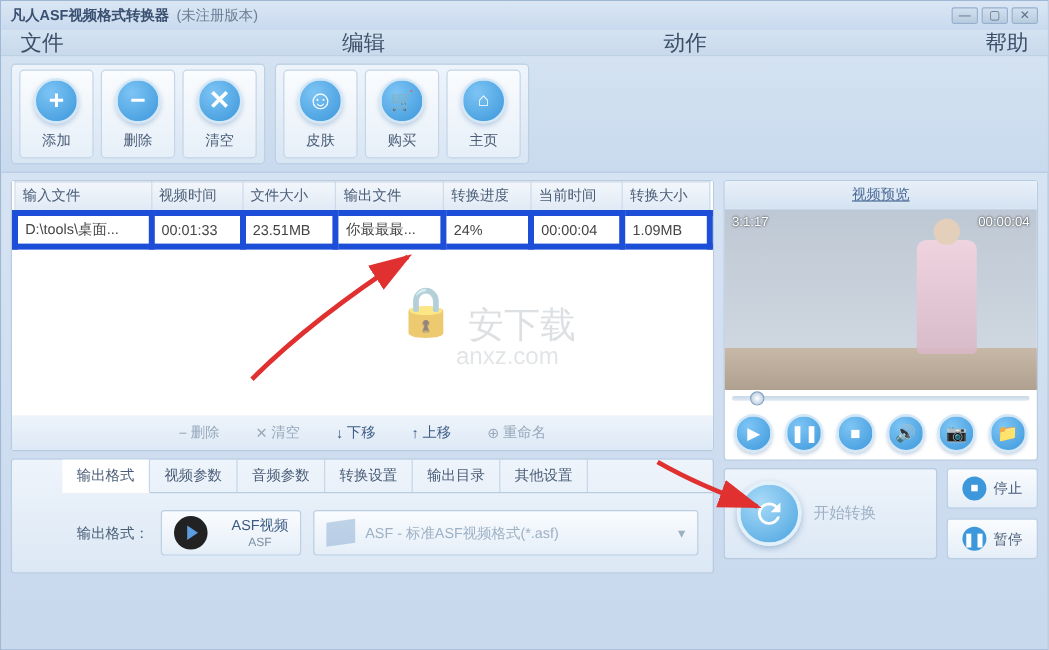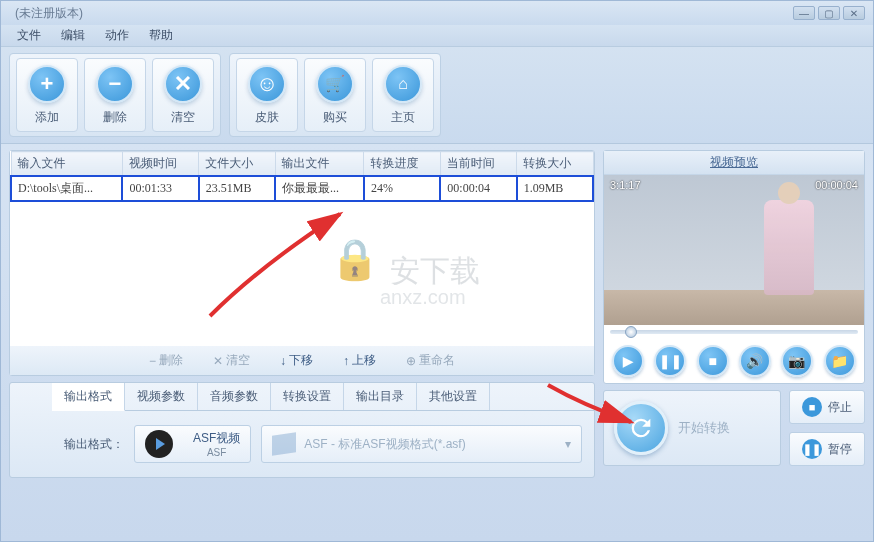--- a/index.html
+++ b/index.html
@@ -3,36 +3,36 @@
 <meta charset="utf-8">
 <style>
 * { box-sizing: border-box; margin: 0; padding: 0; font-family: "Microsoft YaHei", SimSun, sans-serif; }
 body { background: #f5f5f0; width: 874px; height: 542px; overflow: hidden; }
 .window { width: 874px; height: 542px; background: linear-gradient(#dbe7f5, #c8d8ed); border: 1px solid #9fb8d6; }
 .titlebar { height: 24px; background: linear-gradient(#dae6f4, #c9daee); display: flex; align-items: center; padding: 0 8px; font-size: 12px; color: #4a5d77; }
 .titlebar .title-main { font-weight: bold; color: #3a5070; }
 .titlebar .title-sub { margin-left: 6px; color: #6a7d95; }
 .titlebar .spacer { flex: 1; }
 .titlebar .winbtn { width: 22px; height: 14px; margin-left: 3px; background: linear-gradient(#d2e0f0,#b8ccdf); border: 1px solid #97b0cd; border-radius: 2px; display:flex;align-items:center;justify-content:center;font-size:10px;color:#5a6e87;cursor:pointer; }
-.menubar { height: 22px; background: linear-gradient(#d5e3f2,#c8d9ec); display: flex; align-items: center; padding: 0 6px; font-size: 12px; color: #3d4f68; border-bottom:1px solid #b8cce0; }
+.menubar { height: 22px; background: linear-gradient(#d5e3f2,#c8d9ec); display: flex; align-items: center; padding: 0 6px; font-size: 18px; color: #3d4f68; border-bottom:1px solid #b8cce0;justify-content:space-between; }
 .menubar span { padding: 0 10px; cursor: pointer; }
 .toolbar { display: flex; padding: 6px 8px; gap: 8px; background: linear-gradient(#d4e2f1,#c9daee); border-bottom:1px solid #b3c8de; }
 .tb-group { display: flex; gap: 6px; padding: 4px 6px; border: 1px solid #bcd0e4; border-radius: 4px; background: linear-gradient(#eef4fb,#d8e5f3); }
 .tb-btn { width: 62px; height: 74px; background: linear-gradient(#fafcfe,#e6eff8); border: 1px solid #c5d6e8; border-radius: 4px; display: flex; flex-direction: column; align-items: center; justify-content: center; cursor: pointer; }
 .tb-btn .circ { width: 38px; height: 38px; border-radius: 50%; background: radial-gradient(circle at 35% 30%, #7dc4f5, #3b97da); border: 2px solid #d4e7f6; display:flex;align-items:center;justify-content:center;font-size:22px;color:#fff;font-weight:bold; box-shadow: 0 2px 4px rgba(60,110,160,0.3); }
 .tb-btn .lbl { font-size: 12px; color: #4a5d77; margin-top: 6px; }
 .body-area { display: flex; padding: 6px 8px; gap: 8px; }
 .left-col { flex: 1; display: flex; flex-direction: column; gap: 6px; }
 .right-col { width: 262px; display: flex; flex-direction: column; gap: 6px; }
 .panel { border: 1px solid #b8cce0; border-radius: 3px; background: #fff; }
 .panel-h { font-size: 12px; color: #4a6a95; text-align: center; padding: 3px 0; background: linear-gradient(#e8f0f9,#d4e2f1); border-bottom: 1px solid #c5d6e8; text-decoration: underline; }
 .table-wrap { height: 195px; background: #fff; }
 table { width: 100%; border-collapse: collapse; font-size: 12px; color: #444; }
 th { background: linear-gradient(#f2f6fb,#e0eaf5); border: 1px solid #ccdaea; padding: 3px 6px; font-weight: normal; text-align: left; color: #4a5d77; height: 20px; }
-td { border: 2px solid #1d4ed8; padding: 3px 6px; height: 20px; font-family: Liberation Serif, serif; }
+td { border: 5px solid #1d4ed8; padding: 3px 6px; height: 20px; }
 .table-actions { display: flex; justify-content: center; gap: 30px; padding: 6px; font-size: 12px; color: #97a9bc; background: linear-gradient(#eef4fb,#dde9f5); }
 .table-actions .act { display: flex; align-items: center; gap: 3px; cursor: pointer; }
 .table-actions .act.enabled { color: #3d5c85; }
 .tabs-panel { border: 1px solid #b8cce0; border-radius: 3px; background: linear-gradient(#eef4fb,#dce8f5); padding-left: 42px; }
 .tabs { display: flex; font-size: 12px; border-bottom: 1px solid #b8cce0; }
 .tab { padding: 5px 12px; cursor: pointer; color: #4a5d77; border-right: 1px solid #c5d6e8; }
 .tab.active { background: #fff; border-bottom: 1px solid #fff; margin-bottom: -1px; }
 .tab-content { padding: 14px 12px; display: flex; align-items: center; gap: 10px; font-size: 12px; color: #4a5d77; }
 .fmt-btn { background: linear-gradient(#fafcfe,#e5eef8); border: 1px solid #bcd0e4; border-radius: 3px; padding: 4px 10px; display: flex; align-items: center; gap: 20px; cursor: pointer; }
 .fmt-btn .play-ico { width: 28px; height: 28px; border-radius: 50%; background: #222; display:flex;align-items:center;justify-content:center; }
@@ -58,20 +58,21 @@
 .arrow-red { position:absolute; pointer-events:none; }
 .watermark { position:absolute; font-size:22px; color:#cfd5d9; opacity:0.6; pointer-events:none; }
 .figure { width: 50px; height: 95px; background: linear-gradient(#f4d4e0, #d8b8c6); border-radius: 8px 8px 4px 4px; position: relative; opacity: 0.9; }
 .figure::before { content:''; position:absolute; top:-18px; left:14px; width:22px; height:22px; background:#e8d0b8; border-radius:50%; }
 </style>
 </head>
 <body>
 
 <div class="window">
   <div class="titlebar">
+    <span class="title-main">凡人ASF视频格式转换器</span>
     <span class="title-sub">(未注册版本)</span>
     <span class="spacer"></span>
     <span class="winbtn">—</span>
     <span class="winbtn">▢</span>
     <span class="winbtn">✕</span>
   </div>
 
   <div class="menubar">
     <span>文件</span>
     <span>编辑</span>

